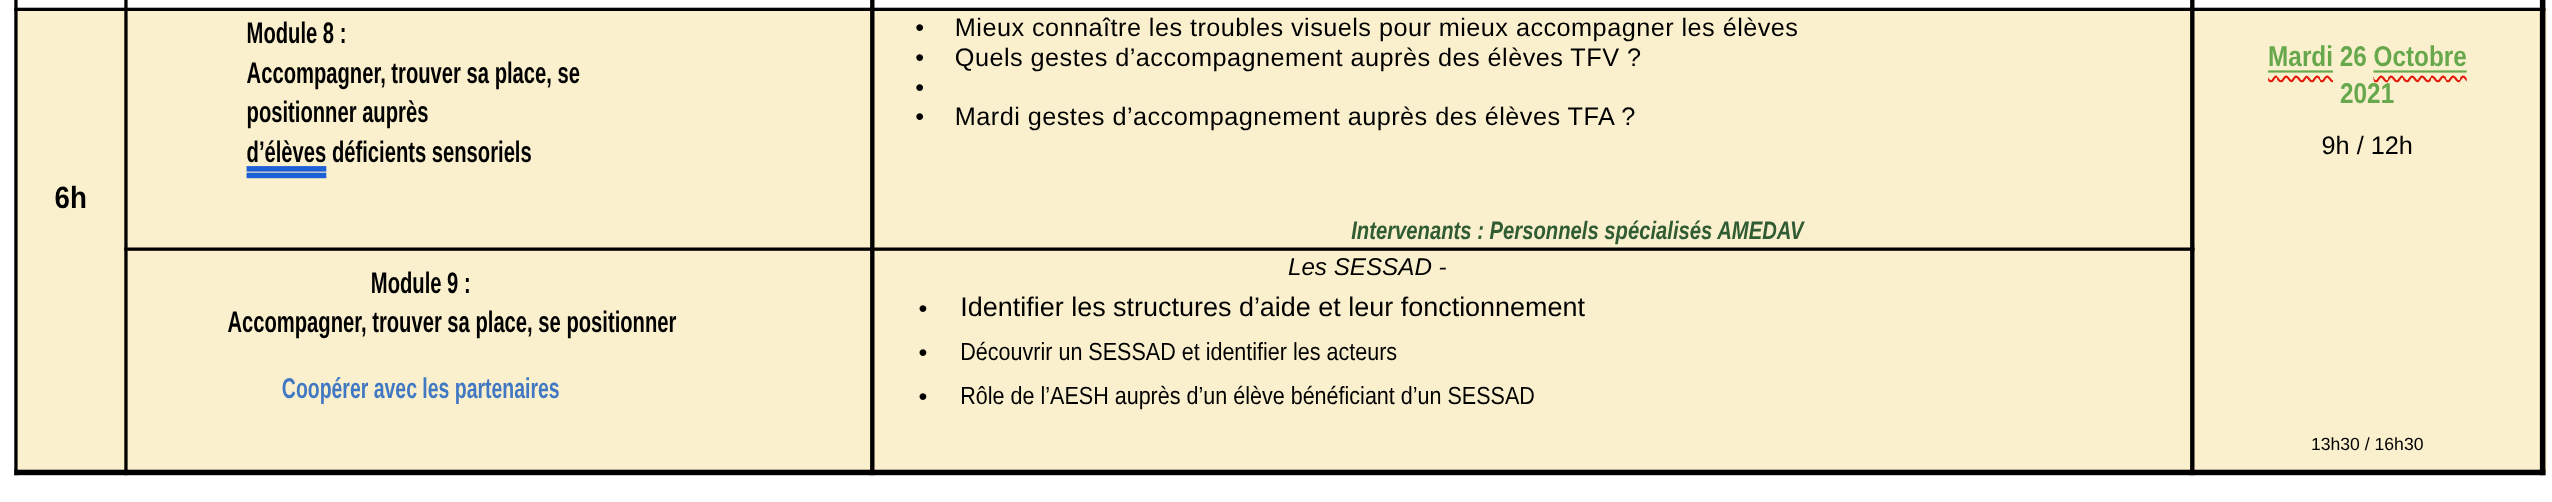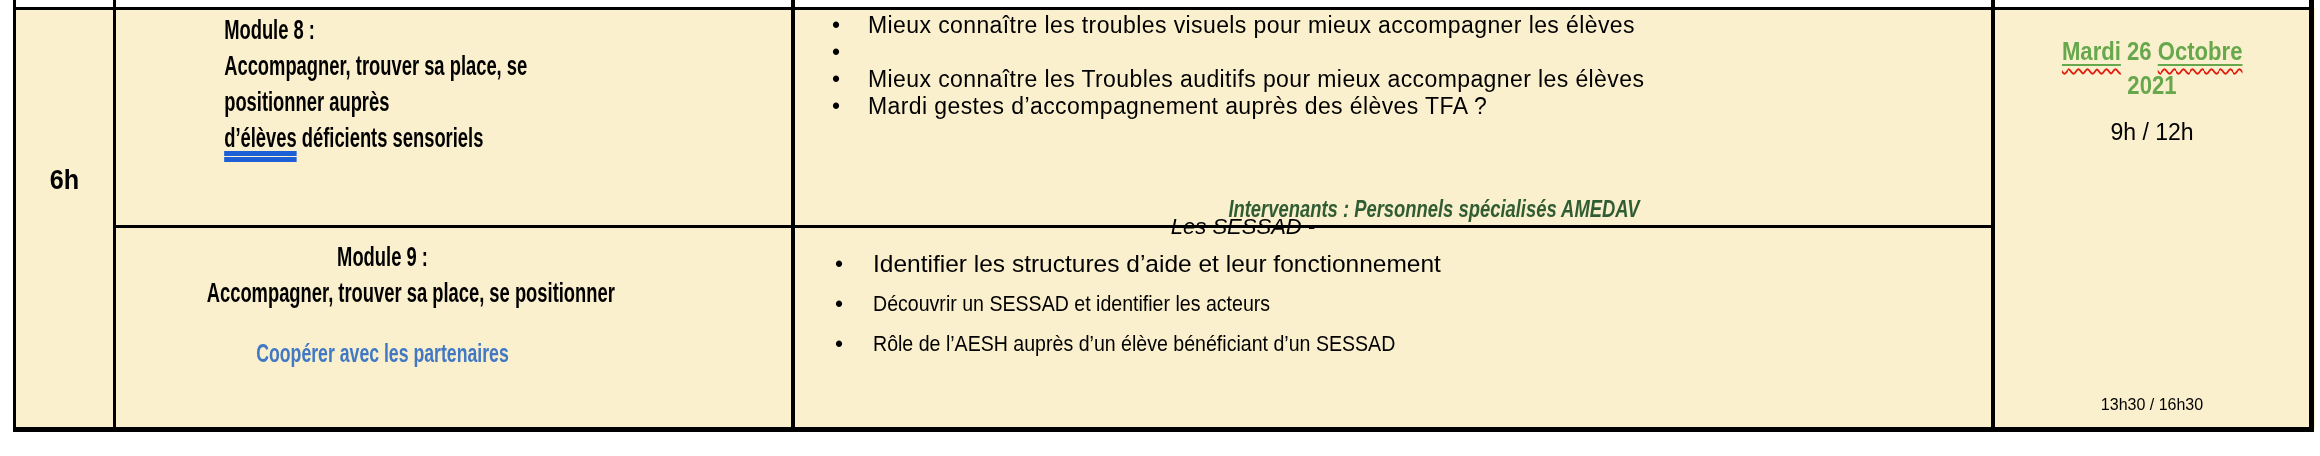--- a/index.html
+++ b/index.html
@@ -25,21 +25,21 @@
   .m8{left:116px;top:10px;width:784px;height:215px;text-align:left;padding:2px 150px 0 8px;}
   .m9{left:116px;top:229px;width:675px;height:198px;text-align:center;padding:10px 150px 0 8px;}
   .hline{font-size:27px;font-weight:bold;line-height:36px;transform:scaleX(0.68);transform-origin:50% 50%;white-space:nowrap;}
   .theme{margin-top:26px;color:var(--highlight-blue,#4178C4);font-size:26px;font-weight:bold;line-height:32px;
          transform:scaleX(0.68);transform-origin:50% 50%;white-space:nowrap;}
   .dblu{text-decoration:underline;text-decoration-style:double;text-decoration-color:var(--underline-blue,#1D5FD6);
         text-decoration-thickness:5px;text-underline-offset:4px;}
 
   
   .b8{left:795px;top:10px;width:1196px;height:215px;padding-top:2px;}
-  .b9{left:795px;top:212px;width:1196px;height:198px;padding-top:2px;}
+  .b9{left:795px;top:228px;width:1196px;height:198px;padding-top:2px;}
   .brow{display:flex;line-height:27px;font-size:23px;letter-spacing:0.4px;}
   .bdot{flex:0 0 73px;padding-left:37px;box-sizing:border-box;}
   .note-wrap{position:absolute;left:0;right:0;bottom:2px;padding-right:300px;text-align:right;}
   .intervenants{display:inline-block;color:var(--note-green,#305C34);font-weight:bold;font-style:italic;
                 font-size:23px;transform:scaleX(0.8);white-space:nowrap;}
   .sessad-wrap{padding-right:300px;text-align:center;font-style:italic;font-size:22px;line-height:26px;}
   .brow2{display:flex;line-height:28px;}
   .brow2 .bdot{flex:0 0 78px;padding-left:40px;font-size:23px;}
   .r2a{margin-top:10px;font-size:24.5px;}
   .r2b,.r2c{margin-top:12px;font-size:22.5px;}
@@ -84,24 +84,24 @@
     <div class="hline"><span class="dblu">d’élèves</span><span> déficients sensoriels</span></div>
   </div>
 
   <div class="cell b8">
     <div class="brow">
       <span class="bdot">•</span>
       <span class="btxt">Mieux connaître les troubles visuels pour mieux accompagner les élèves</span>
     </div>
     <div class="brow">
       <span class="bdot">•</span>
+      <span class="btxt">Quels gestes d’accompagnement auprès des élèves TFV ?</span>
     </div>
     <div class="brow">
       <span class="bdot">•</span>
-      <span class="btxt">Mieux connaître les Troubles auditifs pour mieux accompagner les élèves</span>
     </div>
     <div class="brow">
       <span class="bdot">•</span>
       <span class="btxt">Mardi gestes d’accompagnement auprès des élèves TFA ?</span>
     </div>
     <div class="note-wrap">
       <span class="intervenants">Intervenants : Personnels spécialisés AMEDAV</span>
     </div>
   </div>
 

